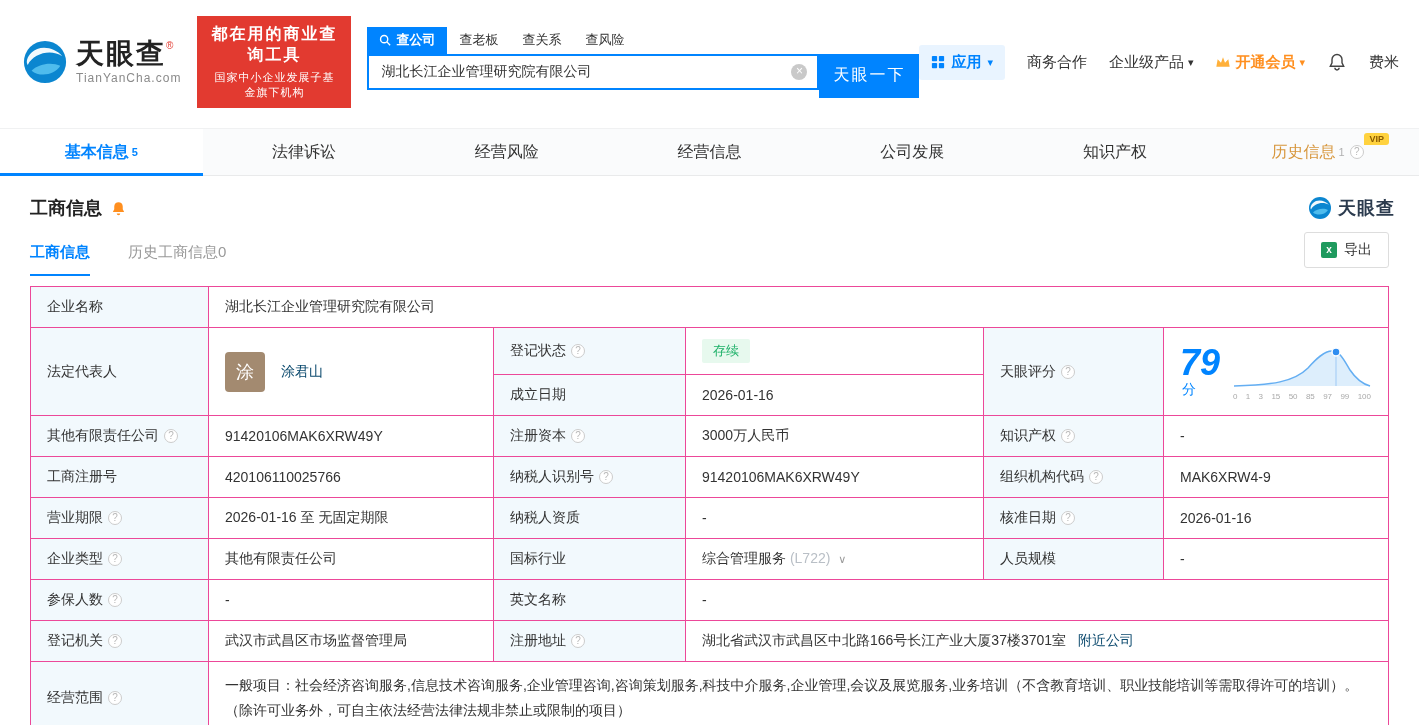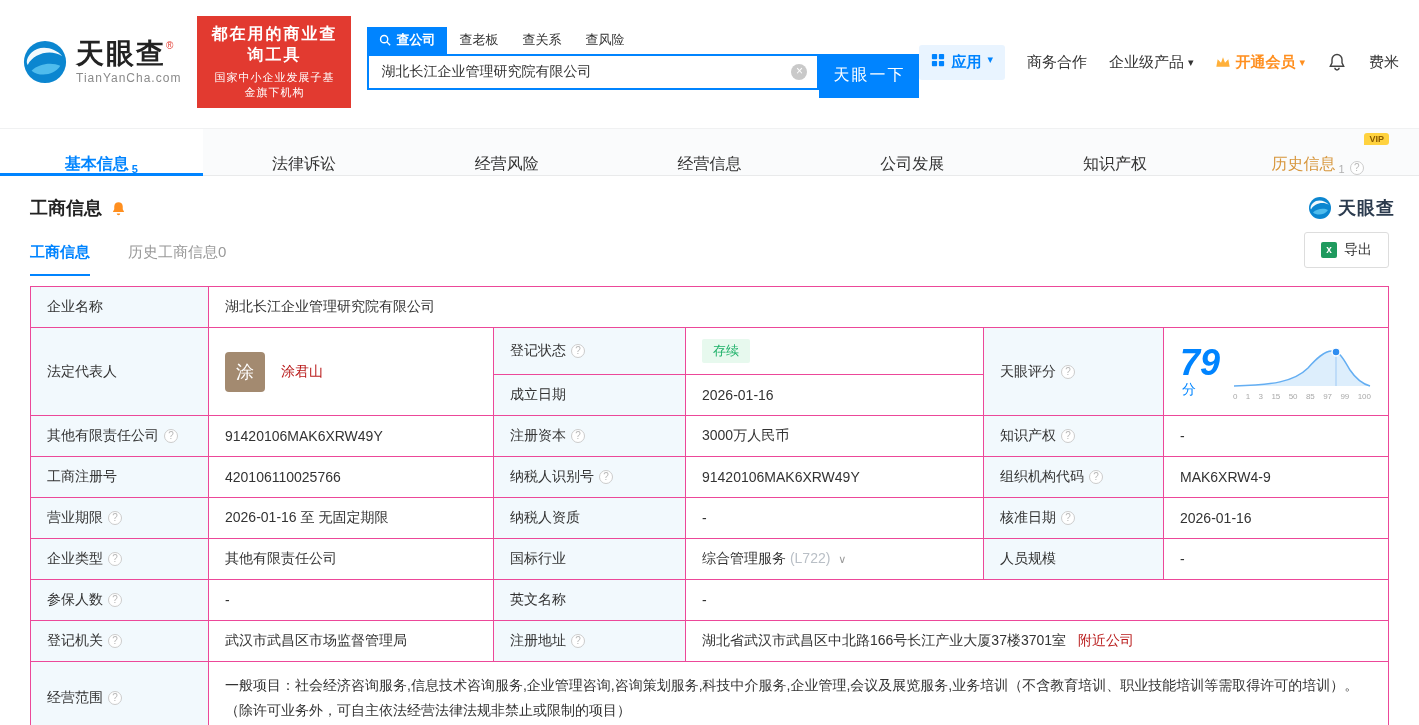--- a/index.html
+++ b/index.html
@@ -4,21 +4,21 @@
 <style>
   * { box-sizing: border-box; }
   html,body { margin:0; padding:0; }
   body {
     width:1419px; height:725px; overflow:hidden;
     background:#fff; color:#333;
     font-family:"Liberation Sans","DejaVu Sans",sans-serif;
     font-size:14px;
   }
   a { text-decoration:none; cursor:pointer; }
-  .blue { color:#b91c1c; }
+  .blue { color:#0c4a6e; }
 
   
   .header { display:flex; align-items:center; padding:16px 20px 12px 22px; }
   .logo { display:flex; align-items:center; gap:8px; cursor:pointer; }
   .logo-icon { width:46px; height:46px; flex:0 0 auto; }
   .logo-text { font-size:28px; font-weight:bold; color:#222; letter-spacing:2px; line-height:1; }
   .logo-reg { color:#e23a30; font-size:10px; vertical-align:top; }
   .logo-domain { font-size:12px; color:#8a8a8a; letter-spacing:1px; margin-top:3px; }
 
   .banner { margin-left:16px; background:#e23a30; color:#fff; text-align:center; padding:8px 12px; }
@@ -29,29 +29,29 @@
   .search-tabs { display:flex; align-items:flex-end; }
   .stab { padding:4px 12px 5px; font-size:13px; color:#333; cursor:pointer; display:flex; align-items:center; gap:5px; }
   .stab.active { background:#0084ff; color:#fff; font-weight:bold; }
   .search-box { display:flex; }
   .search-input-wrap { width:452px; height:36px; border:2px solid #0084ff; display:flex; align-items:center; padding:0 10px; background:#fff; }
   .search-input { flex:1; border:none; outline:none; font-size:14px; color:#333; font-family:inherit; background:transparent; }
   .clear-icon { width:16px; height:16px; border-radius:50%; background:#c9c9c9; color:#fff; font-size:12px; line-height:15px; text-align:center; cursor:pointer; flex:0 0 auto; }
   .search-btn { width:100px; height:44px; background:#0084ff; color:#fff; border:none; font-size:16px; letter-spacing:2px; cursor:pointer; font-family:inherit; }
 
   .header-right { margin-left:auto; display:flex; align-items:center; gap:22px; font-size:15px; white-space:nowrap; }
-  .apps-btn { background:#e9f4ff; color:#0084ff; padding:8px 12px; border-radius:3px; display:flex; align-items:flex-start; gap:6px; font-weight:bold; cursor:pointer; }
+  .apps-btn { background:#e9f4ff; color:#0084ff; padding:8px 12px; border-radius:3px; display:flex; align-items:center; gap:6px; font-weight:bold; cursor:pointer; }
   .nav-link { color:#333; cursor:pointer; display:flex; align-items:center; gap:4px; }
   .nav-link.vip { color:#ff8f1f; font-weight:bold; }
   .caret { font-size:11px; color:inherit; }
   .bell-btn { cursor:pointer; display:flex; align-items:center; }
 
   
   .nav-tabs { display:flex; height:48px; margin-top:8px; background:#fafbfc; border-top:1px solid #f0f1f2; border-bottom:1px solid #e9eaeb; }
-  .ntab { flex:1; display:flex; align-items:flex-end; justify-content:center; font-size:16px; color:#333; cursor:pointer; position:relative; }
+  .ntab { flex:1; display:flex; align-items:center; justify-content:center; font-size:16px; color:#333; cursor:pointer; position:relative; }
   .ntab sup { font-size:11px; margin-left:3px; color:#0084ff; }
   .ntab.active { color:#0084ff; font-weight:bold; background:#fff; }
   .ntab.active::after { content:""; position:absolute; left:0; right:0; bottom:-1px; height:3px; background:#0084ff; }
   .ntab.history { color:#d7963c; }
   .ntab.history sup { color:#b0b0b0; }
   .vip-tag { position:absolute; top:4px; margin-left:118px; background:#ffd23f; color:#8a5a00; font-size:9px; font-weight:bold; padding:1px 5px; border-radius:3px 3px 3px 0; }
 
   
   .section-header { display:flex; align-items:center; justify-content:space-between; padding:20px 24px 4px 30px; }
   .section-title-wrap { display:flex; align-items:center; gap:8px; }

